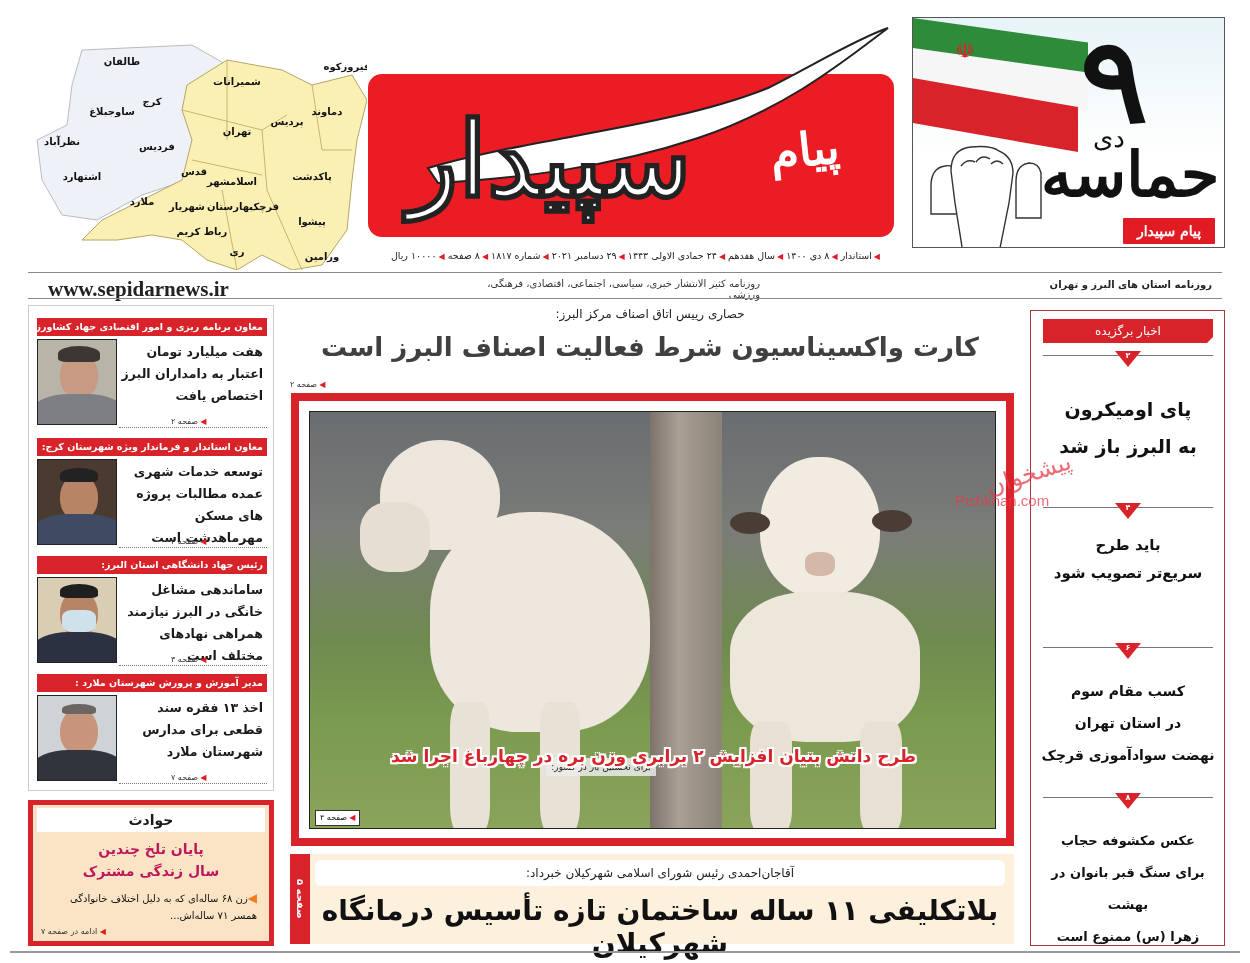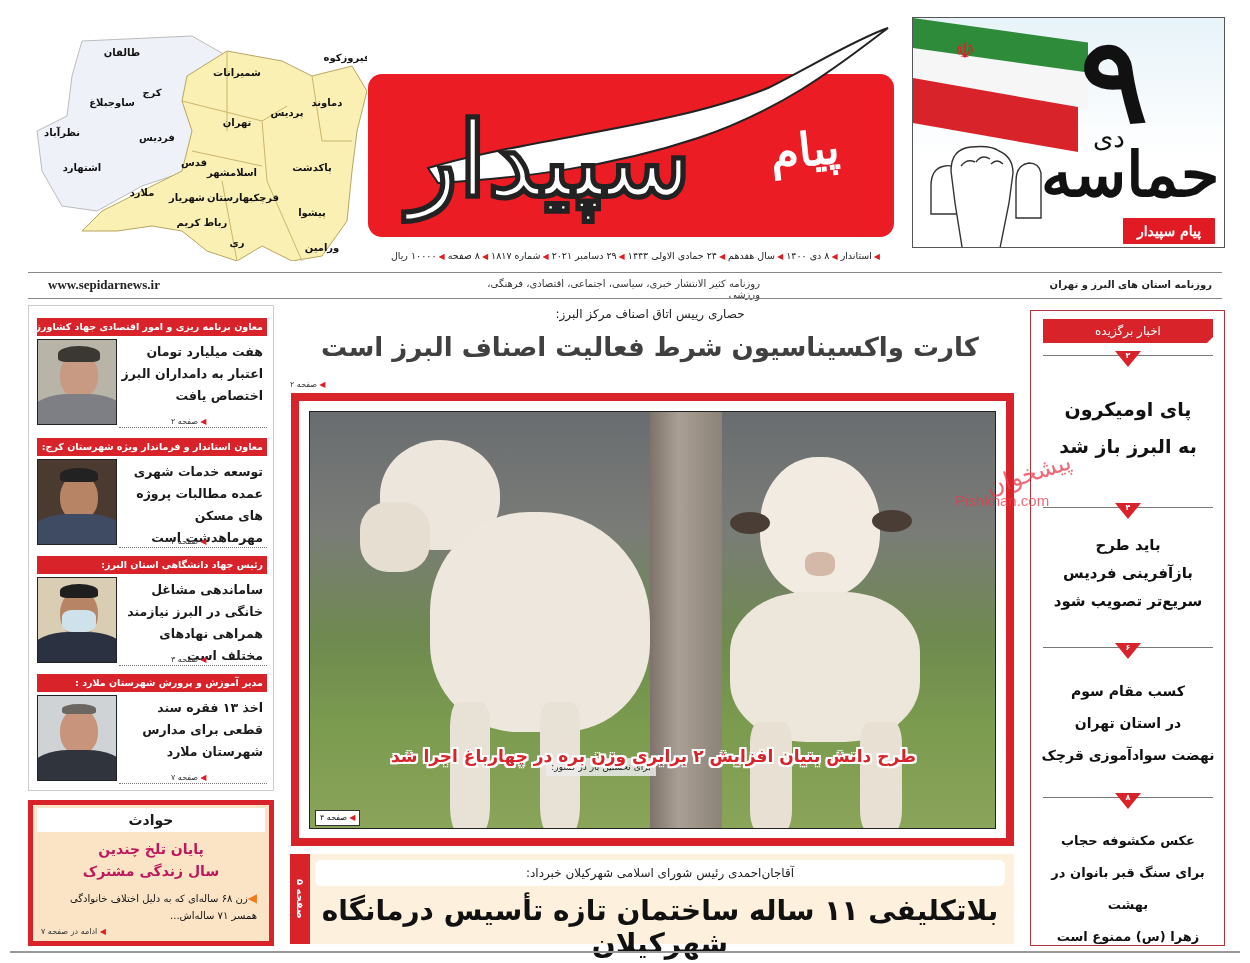--- a/index.html
+++ b/index.html
@@ -2,42 +2,42 @@
 <html><head>
 <meta charset="utf-8">
 <style>
   * { box-sizing: border-box; margin: 0; padding: 0; }
   html, body { width: 1250px; height: 963px; background: #ffffff; overflow: hidden; }
   body { position: relative; font-family: "DejaVu Sans", sans-serif; color: #1a1a1a; direction: rtl; }
 
   .abs { position: absolute; }
 
   
-  .map { left: 22px; top: 21px; width: 345px; height: 240px; }
+  .map { left: 22px; top: 30px; width: 345px; height: 240px; }
   .logo-area { left: 368px; top: 18px; width: 526px; height: 230px; }
   .logo-red { position: absolute; left: 0; top: 56px; width: 526px; height: 163px; background: #ec1c24; border-radius: 14px; }
   .logo-script { position: absolute; left: 0; top: 0; width: 526px; height: 230px; }
   .logo-payam { position: absolute; left: 402px; top: 105px; color: #fff; font-family: "DejaVu Serif", serif; font-size: 46px; font-weight: bold; transform: rotate(-6deg); }
   .logo-sepidar { position: absolute; left: 40px; top: 80px; color: #fff; font-family: "DejaVu Serif", serif; font-size: 104px; font-weight: bold; letter-spacing: -2px; -webkit-text-stroke: 2px #222; }
   .dateline { left: 400px; top: 250px; width: 480px; font-size: 9.5px; color: #222; text-align: right; white-space: nowrap; }
   .dateline .tri { color: #e01b24; font-size: 8px; margin-left: 2px; }
 
   .poster { left: 912px; top: 17px; width: 313px; height: 231px; border: 1px solid #555; overflow: hidden; background: linear-gradient(180deg,#e7f3f8 0%,#ffffff 60%); }
   .flag-g { position: absolute; left: 0; top: 0; width: 175px; height: 40px; background: #2e8b3a; transform: skewY(8deg); transform-origin: left top; }
   .flag-w { position: absolute; left: 0; top: 30px; width: 175px; height: 38px; background: #f6f6f6; transform: skewY(8deg); transform-origin: left top; }
   .flag-r { position: absolute; left: 0; top: 60px; width: 165px; height: 45px; background: #d8232a; transform: skewY(10deg); transform-origin: left top; }
   .flag-emblem { position: absolute; left: 42px; top: 20px; color: #d8232a; font-size: 22px; }
   .poster-nine { position: absolute; left: 168px; top: -8px; font-family: "DejaVu Serif", serif; font-size: 120px; font-weight: bold; color: #111; transform: rotate(-4deg); }
   .poster-dey { position: absolute; left: 180px; top: 105px; font-family: "DejaVu Serif", serif; font-size: 26px; color: #111; }
   .poster-hamase { position: absolute; left: 128px; top: 120px; font-family: "DejaVu Serif", serif; font-size: 62px; font-weight: bold; color: #111; }
   .fists { position: absolute; left: 8px; top: 108px; width: 130px; height: 125px; }
   .poster-badge { position: absolute; left: 210px; top: 200px; width: 92px; height: 26px; background: #e01b24; border-radius: 1px; color: #fff; font-family: "DejaVu Serif", serif; font-size: 14px; font-weight: bold; text-align: center; line-height: 26px; }
 
   .rule { left: 28px; width: 1194px; height: 1px; background: #888; }
-  .strip-left { left: 48px; top: 277px; font-family: "Liberation Serif", serif; font-size: 13px; font-weight: bold; color: #222; direction: ltr; }
+  .strip-left { left: 48px; top: 277px; font-family: "Liberation Serif", serif; font-size: 21px; font-weight: bold; color: #222; direction: ltr; }
   .strip-mid1 { left: 470px; top: 278px; width: 290px; text-align: right; font-size: 10px; color: #333; }
   .strip-right { right: 38px; top: 279px; font-size: 10px; color: #222; font-weight: bold; }
 
   
   .left-col { left: 28px; top: 305px; width: 246px; height: 486px; border: 1px solid #ccc; background: #fff; }
   .news { position: absolute; left: 8px; width: 230px; }
   .news .kicker { height: 18px; background: #d8232a; color: #fff; font-size: 9.5px; font-weight: bold; line-height: 18px; padding-right: 4px; white-space: nowrap; overflow: hidden; }
   .news .body { position: relative; height: 92px; }
   .news .photo { position: absolute; left: 0; top: 3px; width: 80px; height: 86px; background: #8a8a8a; overflow: hidden; }
   .news .headline { position: absolute; right: 4px; top: 5px; width: 144px; text-align: right; font-size: 12.5px; font-weight: bold; line-height: 22px; color: #1a1a1a; }
@@ -290,21 +290,20 @@
     <div>به البرز باز شد</div>
   </div>
 
   <div class="pn" style="top:196px">
       <div class="tri">
         <span class="num">۴</span>
       </div>
     </div>
   <div class="ritem" style="top:220px;font-size:15px;line-height:28px">
     <div>باید طرح</div>
-    <div>بازآفرینی فردیس</div>
     <div>سریع‌تر تصویب شود</div>
   </div>
 
   <div class="pn" style="top:336px">
       <div class="tri">
         <span class="num">۶</span>
       </div>
     </div>
   <div class="ritem" style="top:364px;font-size:14px;line-height:32px">
     <div>کسب مقام سوم</div>

